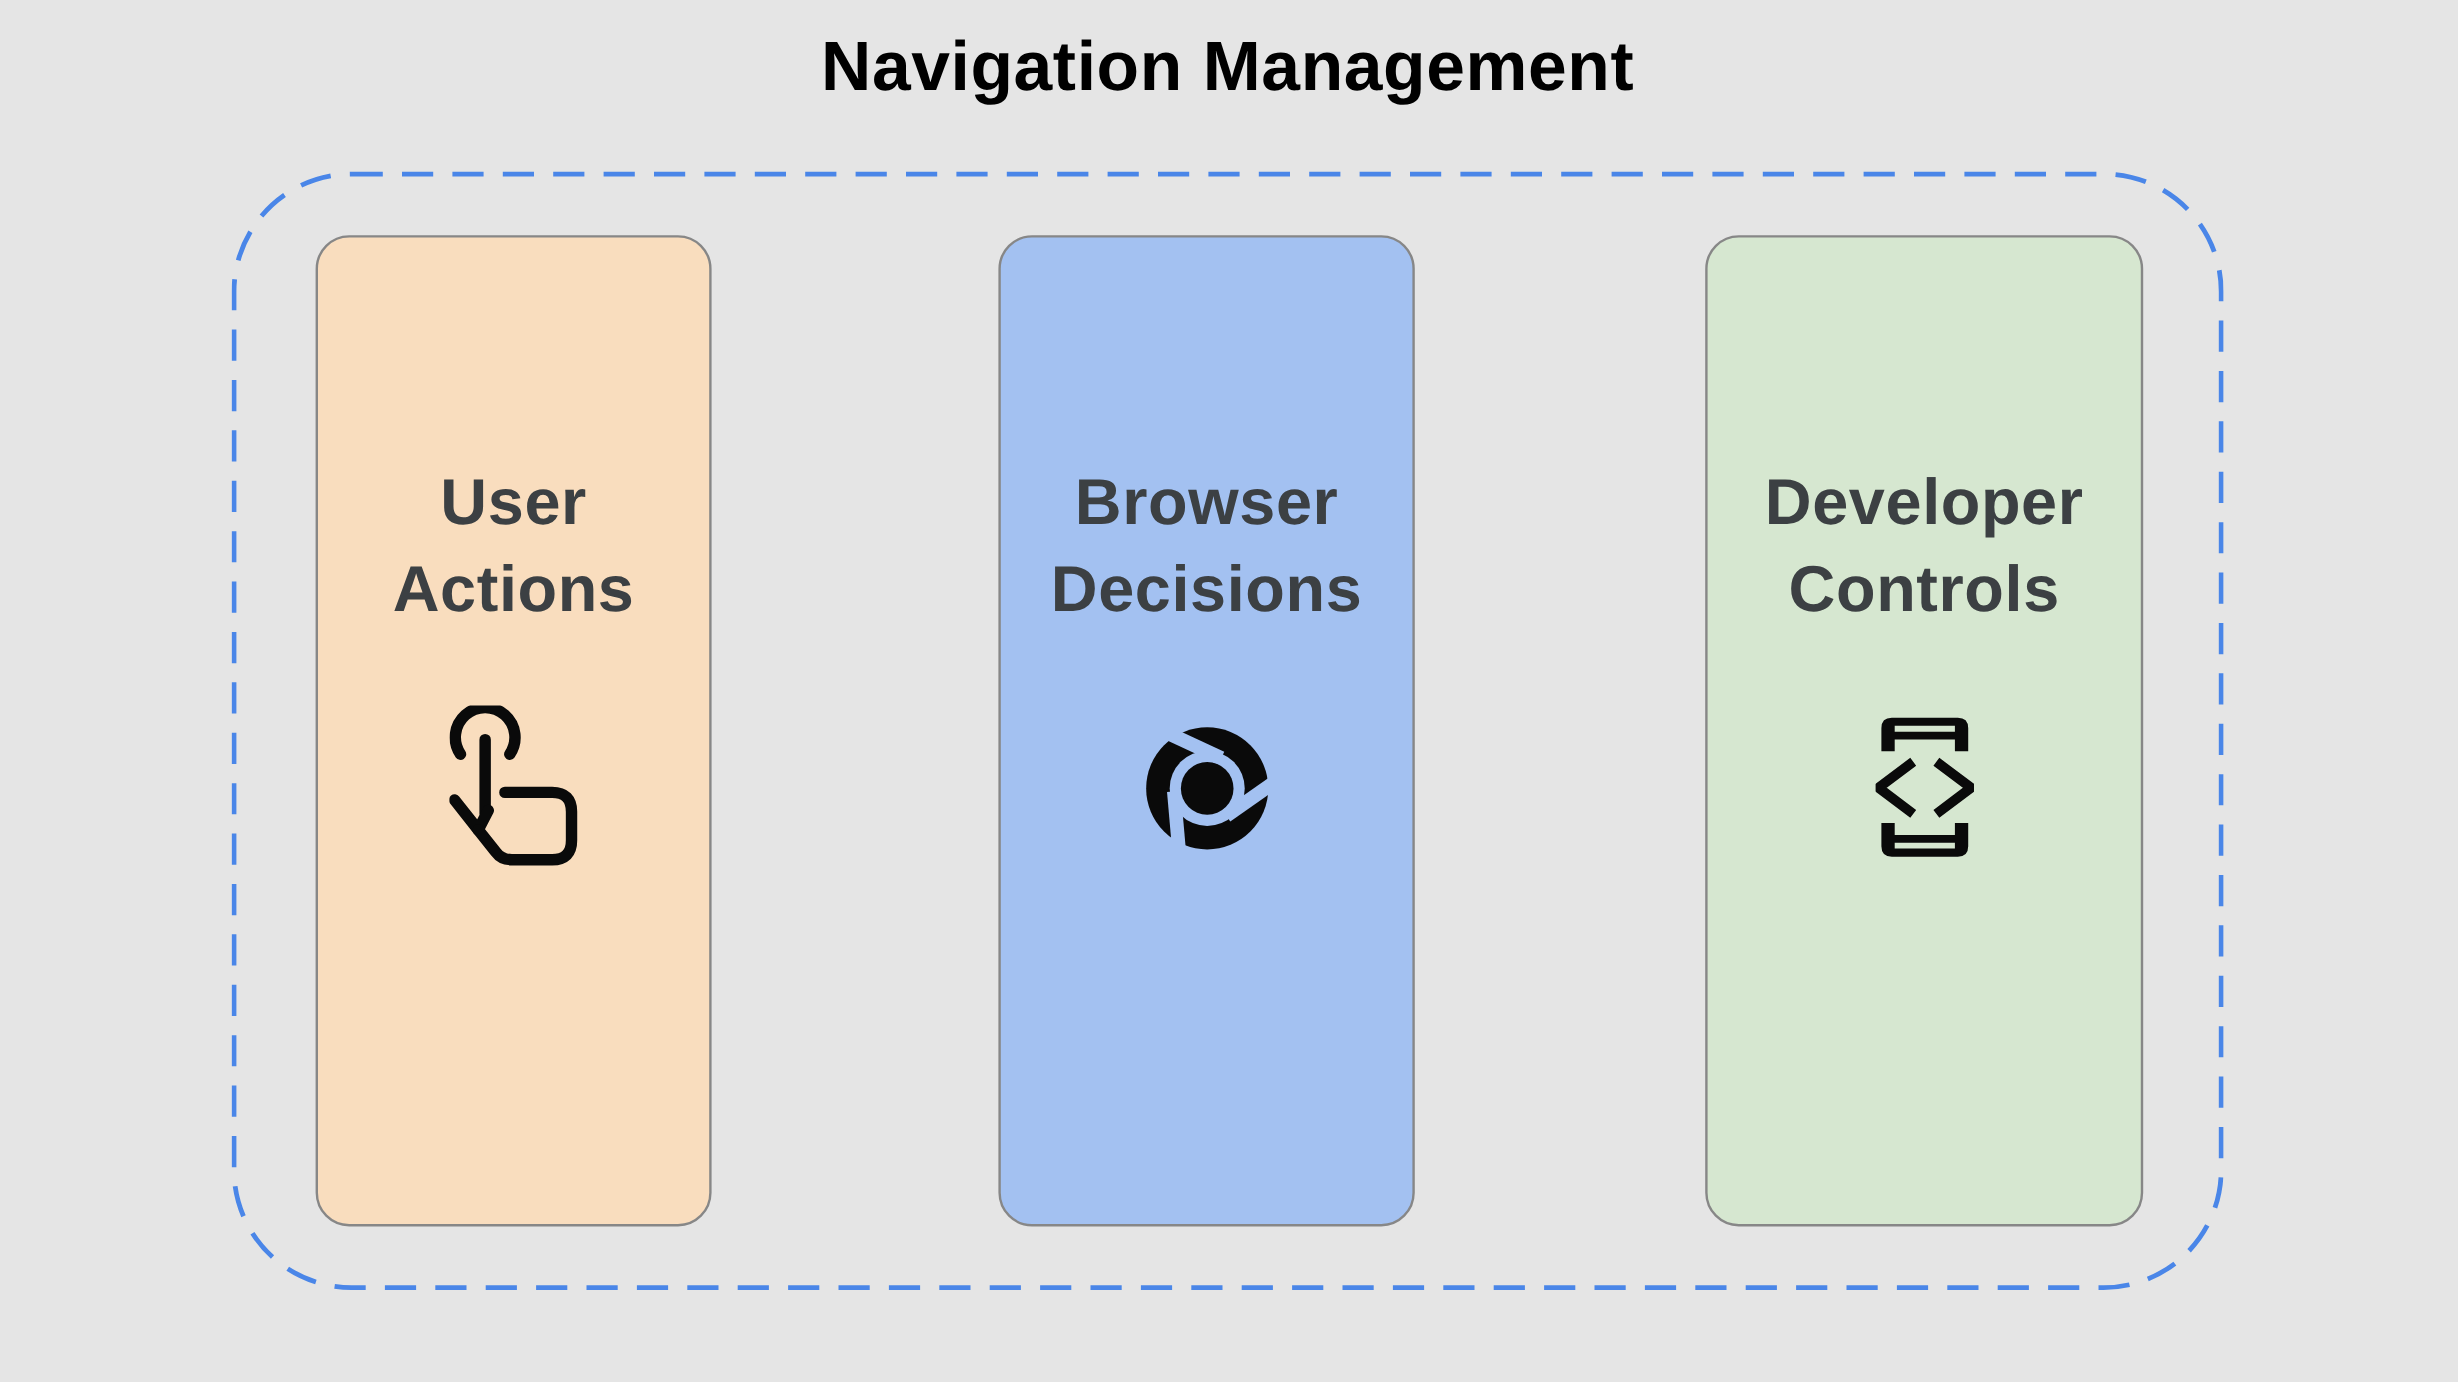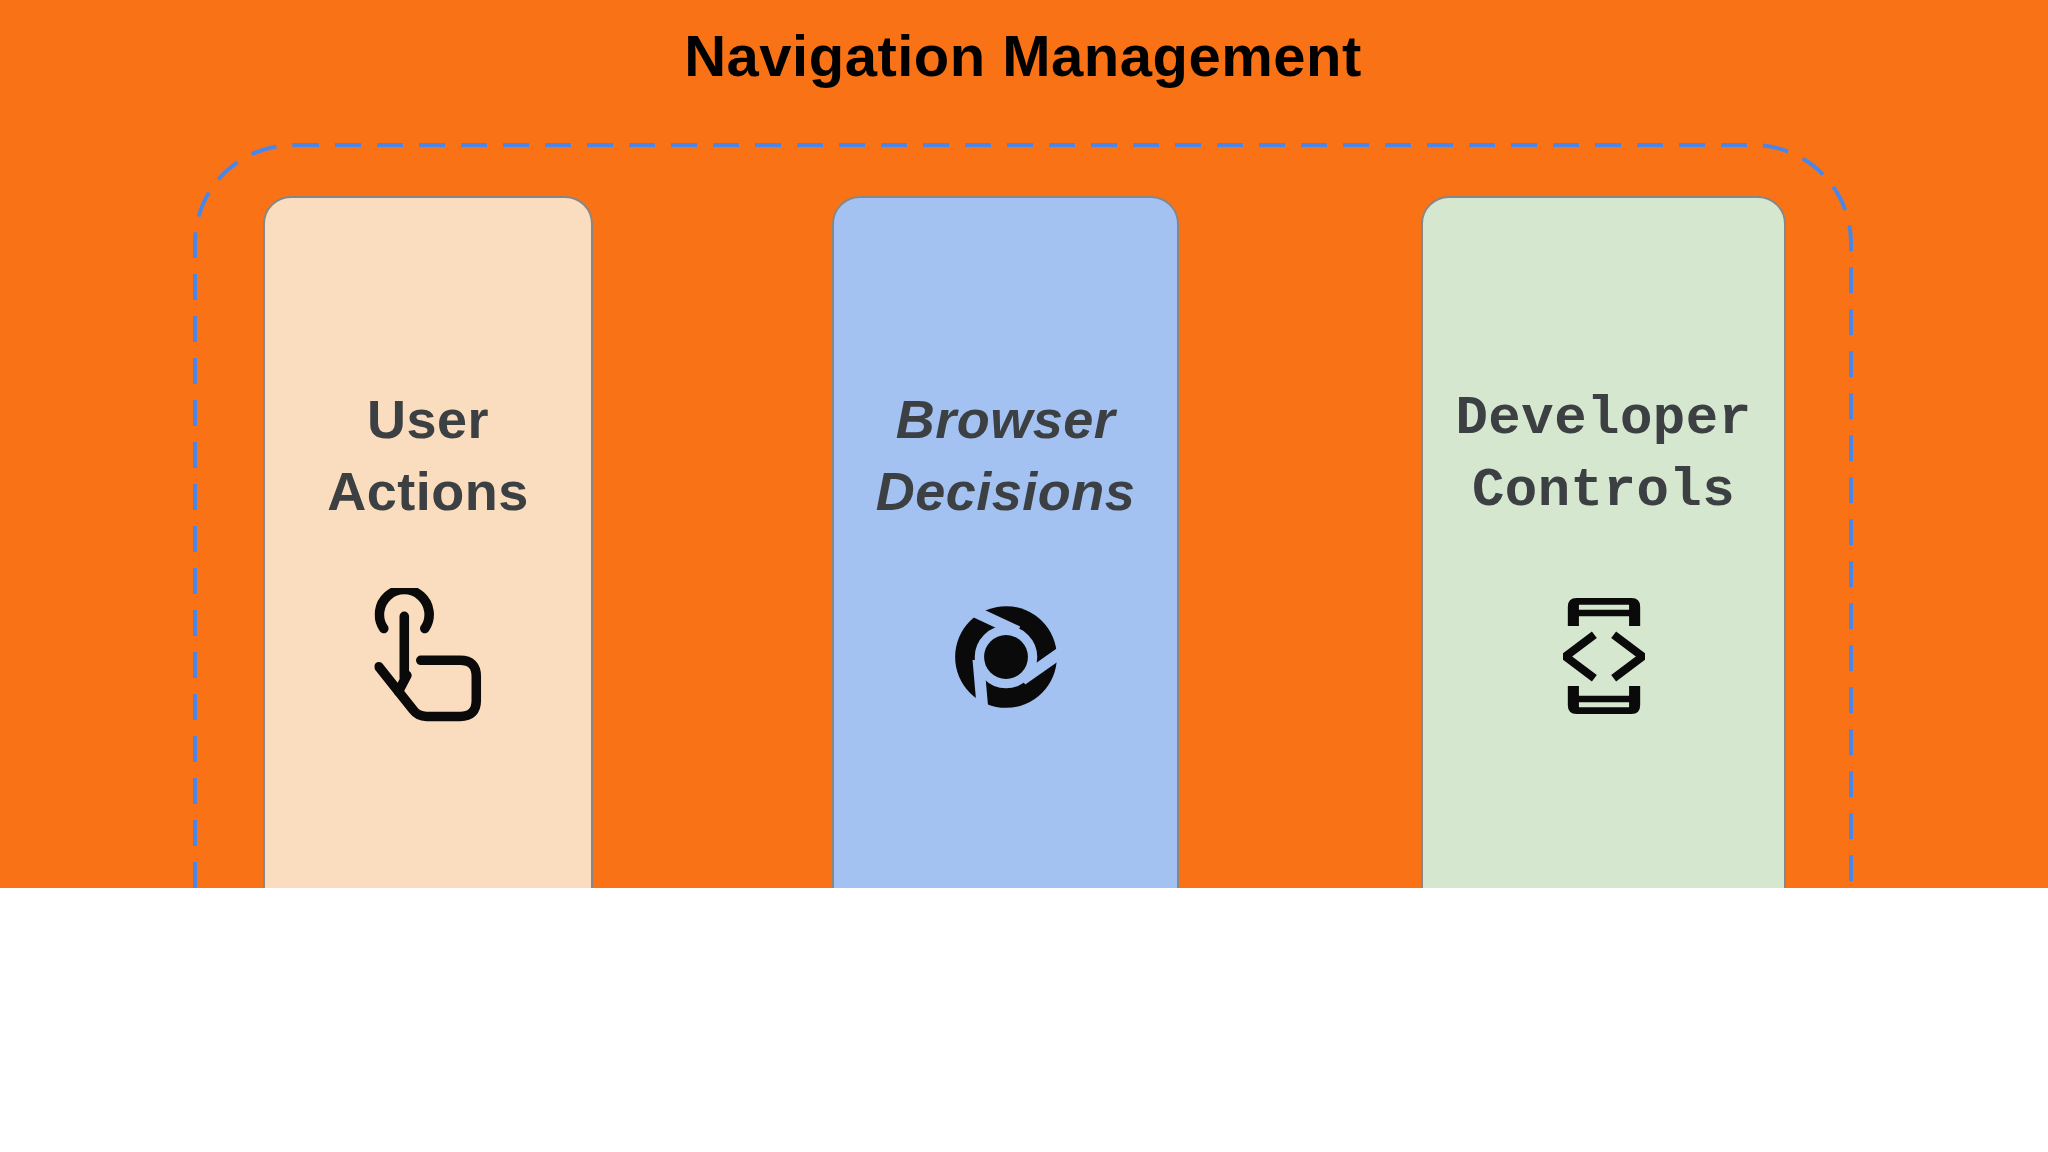--- a/index.html
+++ b/index.html
@@ -1,19 +1,19 @@
 <!DOCTYPE html>
 <html><head>
 <meta charset="utf-8">
 <style>
   html,body { margin:0; padding:0; background:#ffffff; }
   .canvas {
     position:relative;
-    width:2048px; height:888px;
-    background:#f97316;
+    width:2048px; height:1152px;
+    background:#e5e5e5;
     overflow:hidden;
     font-family:"Liberation Sans", "DejaVu Sans", sans-serif;
   }
   .page-title {
     position:absolute;
     left:193px; width:1660px; top:22px;
     text-align:center;
     font-weight:700;
     font-size:58px;
     letter-spacing:0.5px;
@@ -26,21 +26,21 @@
   }
   .card {
     position:absolute;
     top:196px; height:826px;
     box-sizing:border-box;
     border:2px solid #878787;
     border-radius:28px;
   }
   .card-1 { left:263px;  width:330px; }
   .card-2 { left:832px;  width:347px; }
-  .card-3 { left:1421px; width:365px;font-family:Liberation Mono, monospace; }
+  .card-3 { left:1421px; width:365px; }
   .card-label {
     position:absolute;
     top:185px; left:0; right:0;
     text-align:center;
     font-weight:700;
     font-size:54px;
     line-height:72px;
     letter-spacing:0.5px;
   }
   .icon {
@@ -69,21 +69,21 @@
       <g fill="none" stroke="currentColor" stroke-width="3.3" stroke-linecap="round" stroke-linejoin="round">
         <path d="M 3.2,13.8 A 8.6,8.6 0 1 1 17.4,13.8"></path>
         <path d="M 10.3,9.6 L 10.3,30.8"></path>
         <path d="M 1.5,27 L 8.3,35.6 L 11.2,30"></path>
         <path d="M 8.3,35.6 L 13.4,42 Q 15,44.2 18,44.2 H 29.6 Q 35.2,44.2 35.2,38.6 V 30.4 Q 35.2,24.8 29.6,24.8 H 16"></path>
       </g>
     </svg>
   </div>
 
   <div class="card card-2" style="background-color: rgb(163, 193, 241);">
-    <div class="card-label" style="color: rgb(60, 64, 67); font-style: italic;">Browser Decisions</div>
+    <div class="card-label" style="color: rgb(60, 64, 67);">Browser Decisions</div>
     <svg class="icon icon-chrome" viewBox="0 0 48 48" aria-hidden="true" style="color: rgb(10, 10, 10);">
       <defs>
         <mask id="chromemask">
           <rect width="48" height="48" fill="#000"></rect>
           <circle cx="24" cy="24" r="21.8" fill="#fff"></circle>
           <circle cx="24" cy="24" r="13.4" fill="#000"></circle>
           <circle cx="24" cy="24" r="9.4" fill="#fff"></circle>
           <g fill="#000">
             <rect x="-4" y="9.6" width="28" height="4.9" transform="rotate(25 24 24)"></rect>
             <rect x="-4" y="9.6" width="28" height="4.9" transform="rotate(145 24 24)"></rect>

